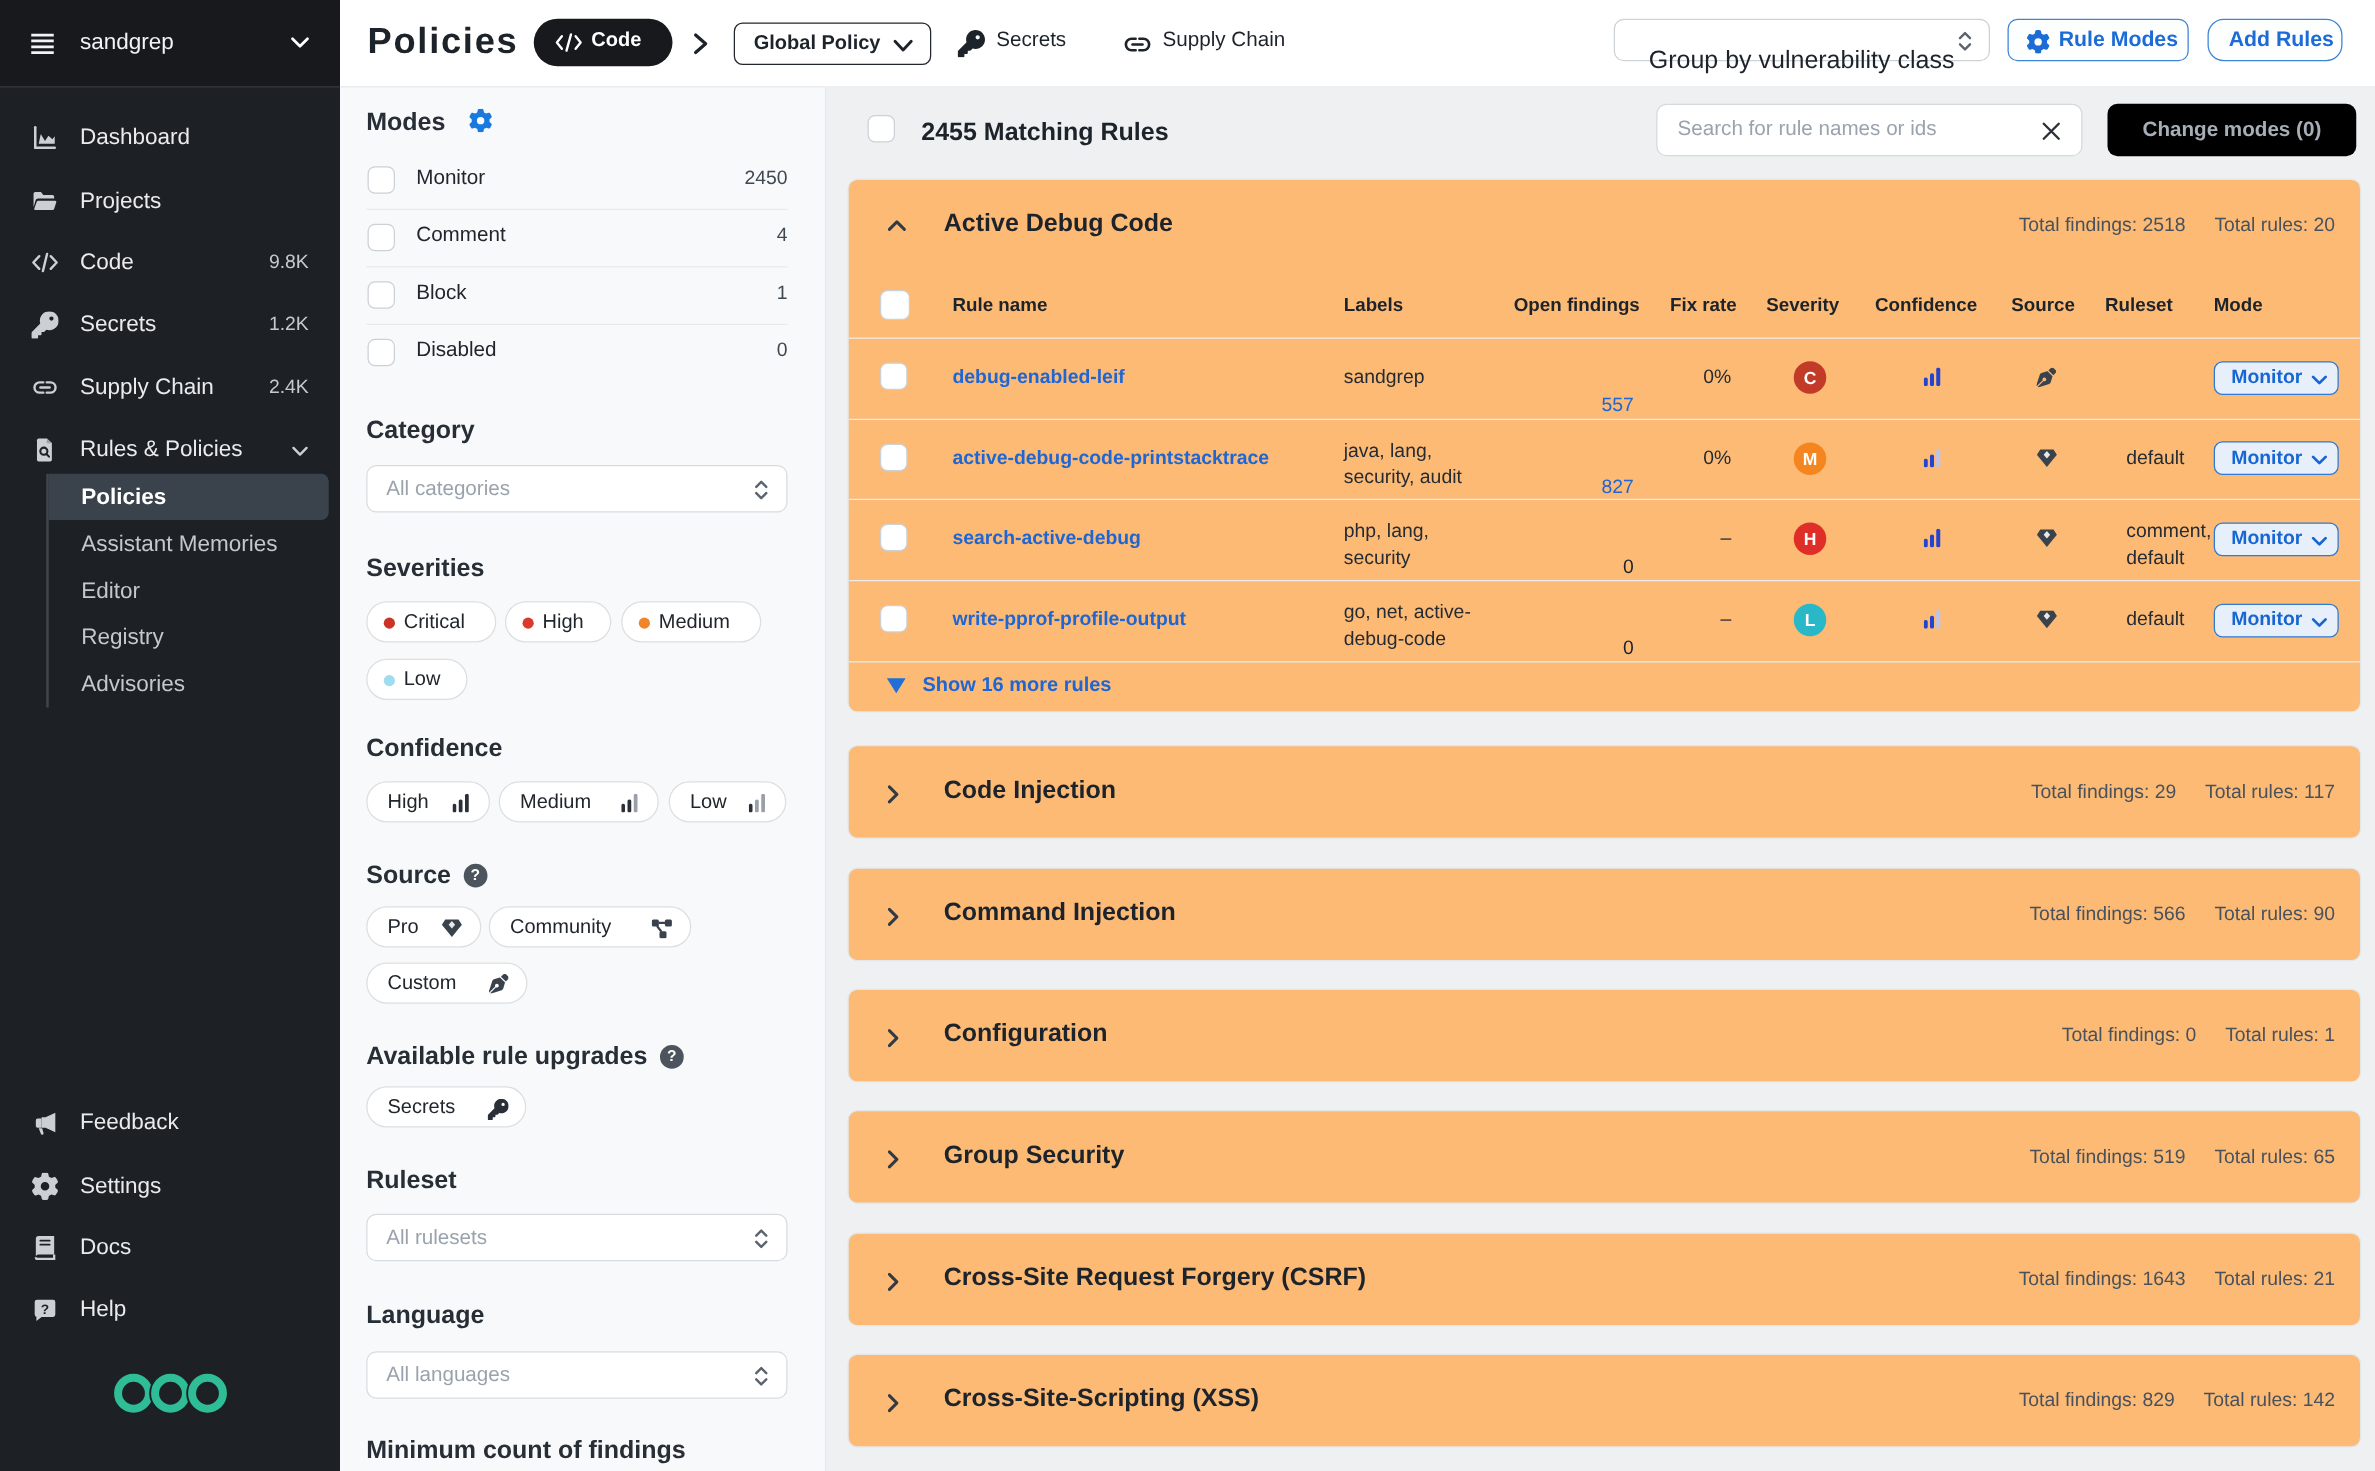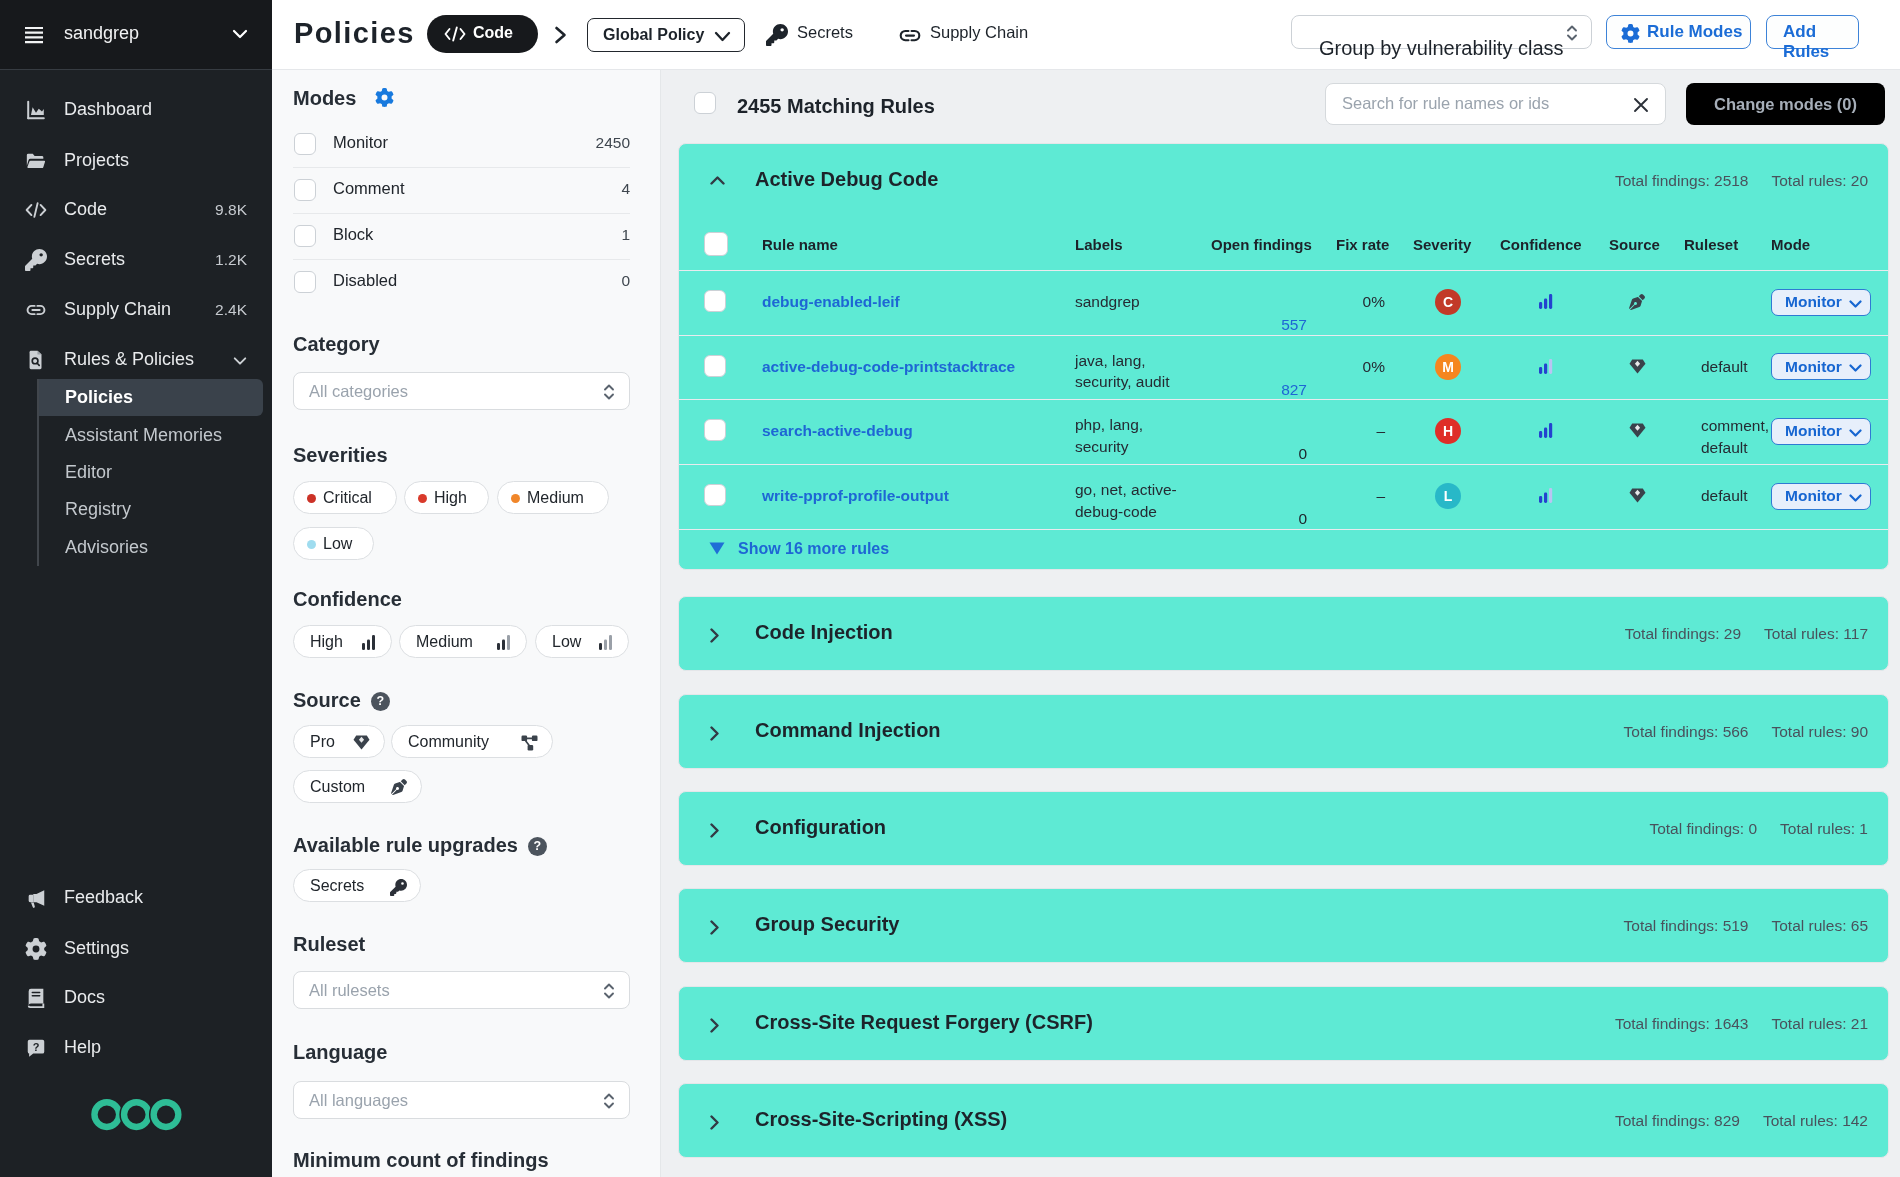--- a/index.html
+++ b/index.html
@@ -33,21 +33,21 @@
 #gpolicy svg { position:absolute; right:13px; top:12px; }
 .toplink { position:absolute; top:23px; font-size:16.5px; font-weight:500; color:#1d232a; }
 .topicon { position:absolute; top:24px; }
 #gsel { position:absolute; left:1019px; top:15px; width:301px; height:34px; border:1px solid #ccd1d6; border-radius:8px; background:#fff; }
 #gsel span { position:absolute; left:27px; top:8px; font-size:20px; color:#1d232a;margin-top:13px; }
 #gsel .ud { position:absolute; right:12px; top:8px; }
 .bluebtn { position:absolute; top:15px; height:34px; border:1.5px solid #3d83d8; border-radius:8px; background:#fdfefe; color:#1b6cd6; font-size:17px; font-weight:700; }
 #rulemodes { left:1334px; width:145px; }
 #rulemodes svg { position:absolute; left:14px; top:8px; }
 #rulemodes span { position:absolute; left:40px; top:6px; }
-#addrules { left:1494px; width:93px; }
+#addrules { left:1494px; width:108px;border-radius:13px; }
 #addrules span { position:absolute; left:16px; top:6px; }
 
 
 #filter { position:absolute; left:272px; top:70px; width:389px; height:1107px; background:#f8f9fa; border-right:1px solid #e4e7e9; z-index:3; }
 .fhead { position:absolute; left:21px; font-size:20px; font-weight:700; color:#272e36; }
 .modesrow { position:absolute; left:21px; width:337px; height:46px; }
 .modesrow .cb { position:absolute; left:1px; top:12px; }
 .modesrow .ml { position:absolute; left:40px; top:12px; font-size:16.5px; color:#21262c; }
 .modesrow .mc { position:absolute; right:0; top:13px; font-size:15.5px; color:#3f474f; }
 .mdiv { position:absolute; left:21px; width:337px; height:1px; background:#e7e9eb; }
@@ -61,21 +61,21 @@
 .qmark { display:inline-block; width:19px; height:19px; background:#4c545d; border-radius:50%; color:#fff; font-size:12.5px; font-weight:700; text-align:center; line-height:19px; vertical-align:2px; margin-left:10px; }
 
 
 #main { position:absolute; left:661px; top:70px; width:1239px; height:1107px; background:#eef0f2; }
 #mr-cb { position:absolute; left:33px; top:22px; }
 #mr-title { position:absolute; left:76px; top:25px; font-size:20px; font-weight:700; }
 #search { position:absolute; left:664px; top:13px; width:341px; height:42px; background:#fff; border:1px solid #d5d9dc; border-radius:8px; }
 #search span { position:absolute; left:16px; top:10px; font-size:16.5px; color:#9aa3ad; }
 #search svg { position:absolute; right:16px; top:13px; }
 #chmodes { position:absolute; left:1025px; top:13px; width:199px; height:42px; background:#000000; border-radius:8px; color:#a6aeb8; font-size:16.5px; font-weight:700; text-align:center; line-height:42px; }
-.card { position:absolute; left:17px; width:1211px; background:#5eead4; border:1px solid #e4e6e9; border-radius:8px; }
+.card { position:absolute; left:17px; width:1211px; background:#fdba74; border:1px solid #e4e6e9; border-radius:8px; }
 .ctitle { position:absolute; left:76px; top:24px; font-size:20px; font-weight:700; color:#1d232a; }
 .ctotals { position:absolute; right:20px; top:28px; font-size:15.5px; color:#49525c; }
 .ctotals b { font-weight:400; margin-left:23px; }
 .cchev { position:absolute; left:31px; top:31px; }
 .thead { position:absolute; font-size:15px; font-weight:700; color:#1d232a; }
 .rowdiv { position:absolute; left:0; width:1209px; height:1px; background:#e9ebee; }
 .rrow { position:absolute; left:0; width:1209px; height:64px; }
 .rcb { position:absolute; left:25px; top:50%; margin-top:-12px; }
 .rname { position:absolute; left:83px; top:50%; transform:translateY(-50%); font-size:15.5px; font-weight:700; color:#1e66d4; }
 .rlabel { position:absolute; left:396px; width:120px; top:50%; transform:translateY(-50%); font-size:15.5px; color:#252b33; line-height:21.7px; }

